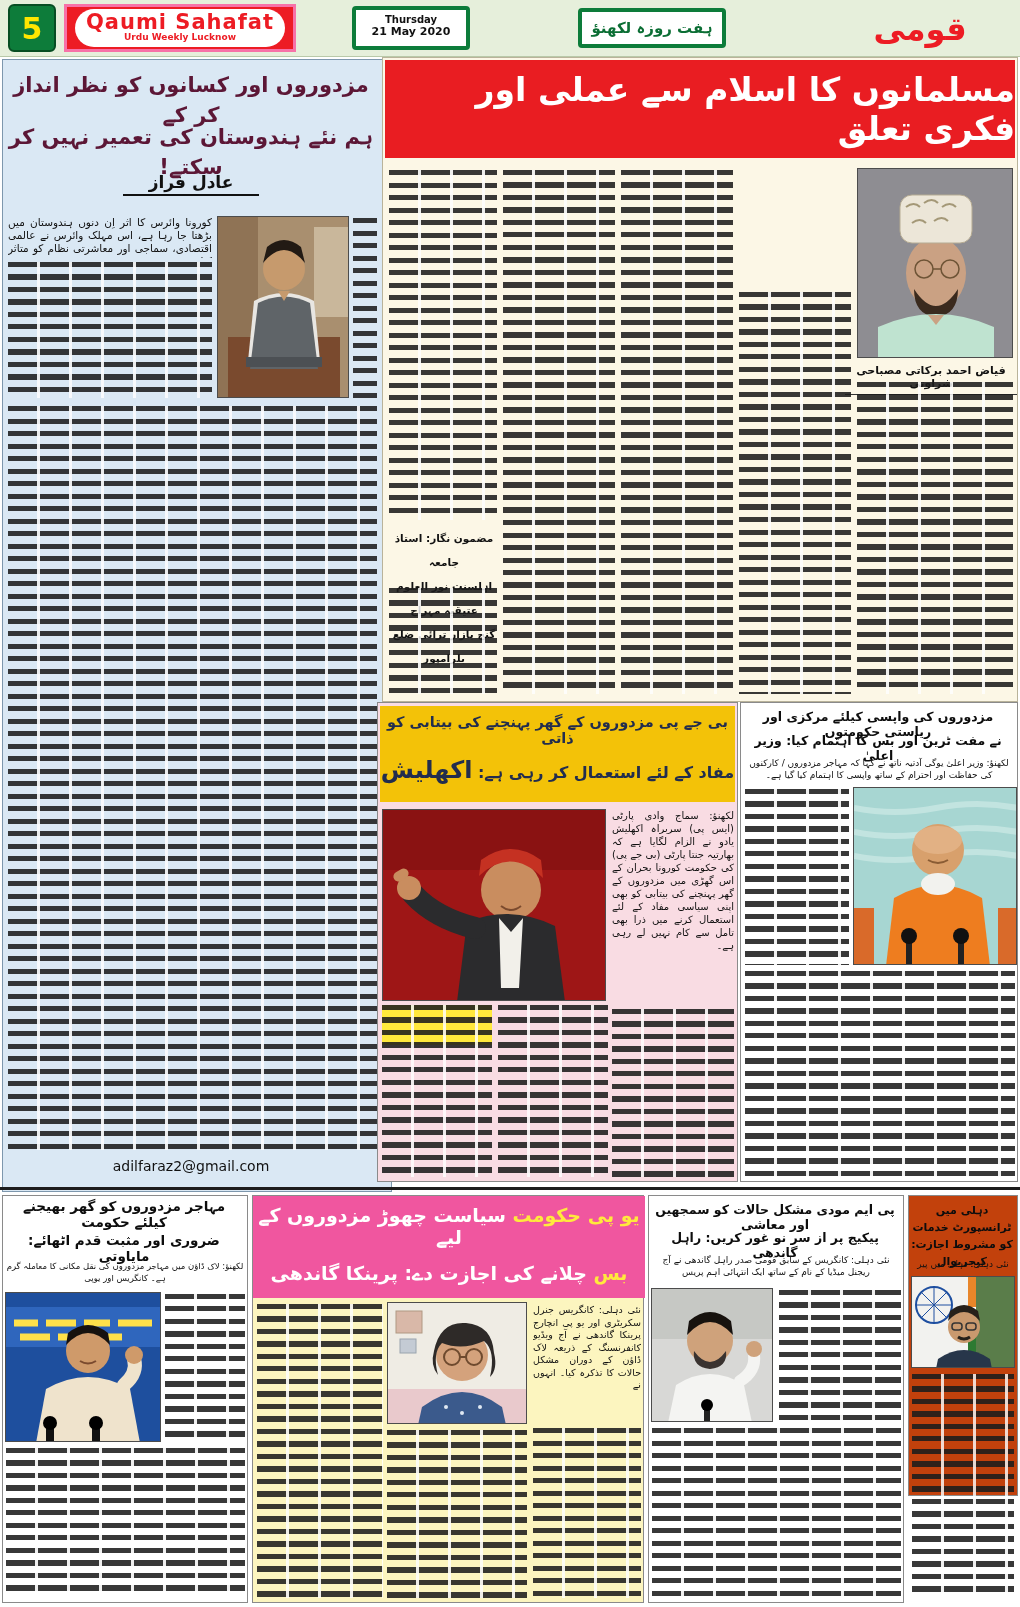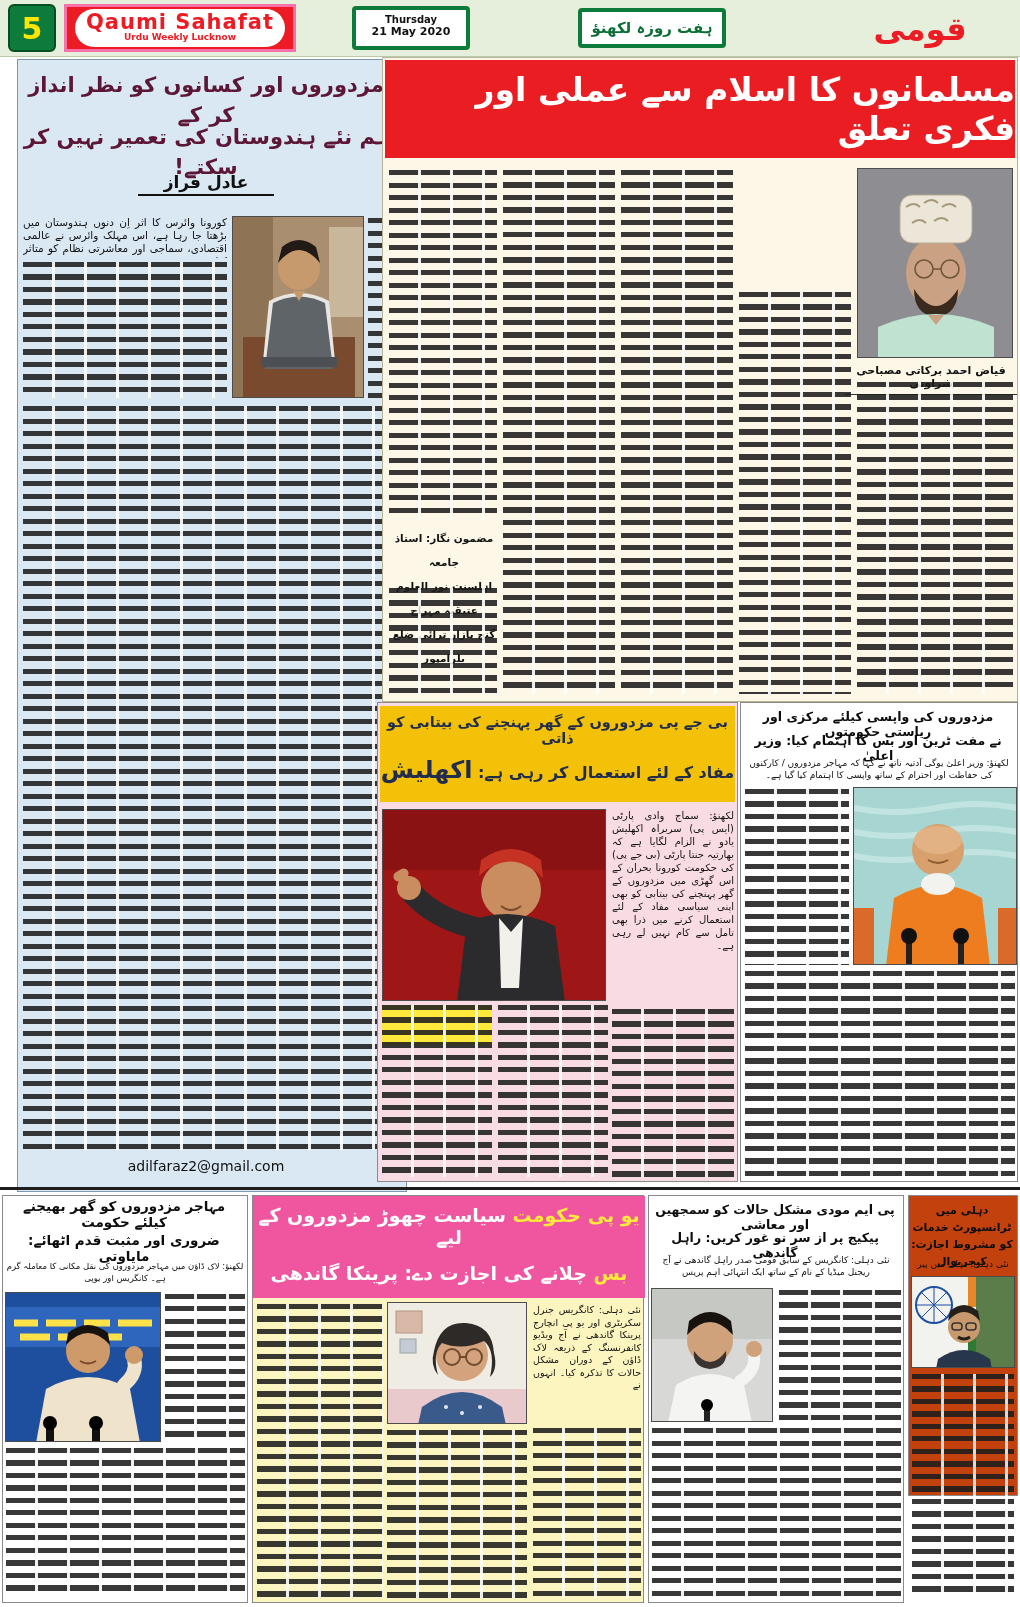--- a/index.html
+++ b/index.html
@@ -41,21 +41,21 @@
   <div class="abs" style="left:352px;top:6px;width:118px;height:44px;background:#ffffff;border:4px solid #0d7c3a;border-radius:4px;text-align:center;padding-top:4px;">
     <div style="font-size:10px;font-weight:bold;color:#111;">Thursday</div>
     <div style="font-size:11px;font-weight:bold;color:#111;">21 May 2020</div>
   </div>
   <div class="abs rtl" style="left:578px;top:8px;width:148px;height:40px;background:#ffffff;border:4px solid #0d7c3a;border-radius:4px;display:flex;align-items:center;justify-content:center;">
     <span style="color:#0b6e34;font-size:15px;font-weight:bold;">ہفت روزہ لکھنؤ</span>
   </div>
   <div class="abs rtl" style="left:830px;top:6px;width:180px;height:46px;color:#ed1c24;font-size:32px;font-weight:bold;text-align:center;line-height:46px;">قومی صحافت</div>
 </div>
 
-<div class="abs" style="left:17px;top:59px;width:390px;height:1133px;background:#dae8f4;border:1px solid #7d97ad;padding-left:48px;">
+<div class="abs" style="left:2px;top:59px;width:390px;height:1133px;background:#dae8f4;border:1px solid #7d97ad;padding-left:48px;">
   <div class="abs rtl hl-maroon" style="left:4px;top:10px;width:368px;font-size:21px;line-height:30px;">مزدوروں اور کسانوں کو نظر انداز کر کے</div>
   <div class="abs rtl hl-maroon" style="left:4px;top:62px;width:368px;font-size:21px;line-height:30px;">ہم نئے ہندوستان کی تعمیر نہیں کر سکتے!</div>
   <div class="abs rtl center" style="left:120px;top:112px;width:136px;border-bottom:2px solid #111;padding-bottom:2px;">
     <span style="font-size:17px;font-weight:bold;color:#111;">عادل فراز</span>
   </div>
 
   <div class="abs photo-frame" style="left:214px;top:156px;width:132px;height:182px;">
     <svg width="132" height="182" viewBox="0 0 132 182">
       <rect width="132" height="182" fill="#a98f6f"></rect>
       <rect x="0" y="0" width="40" height="182" fill="#8f7355"></rect>

